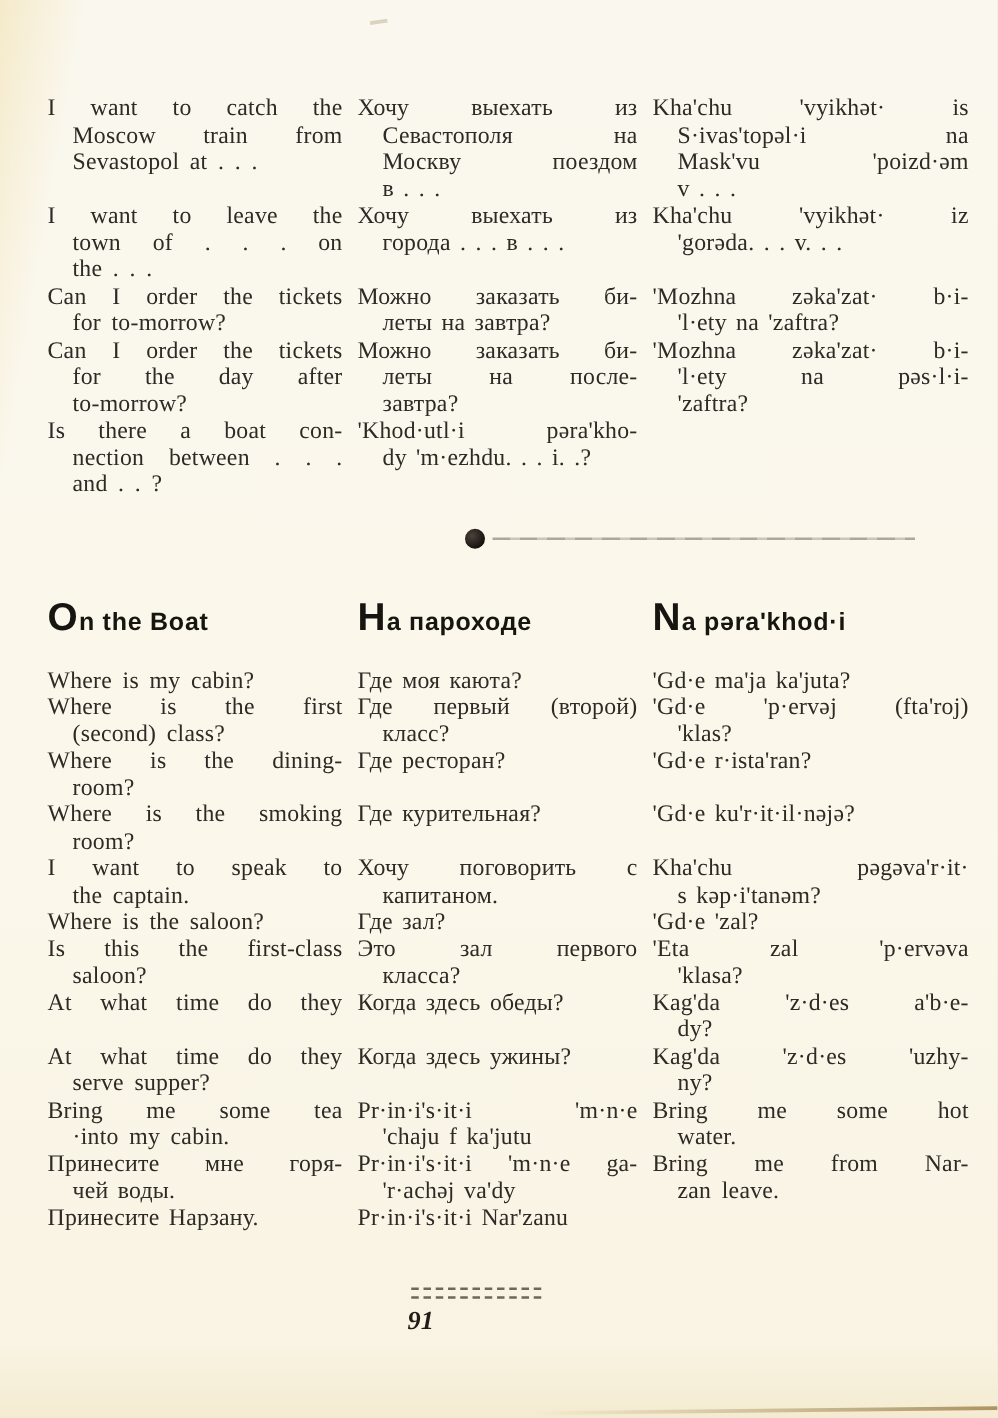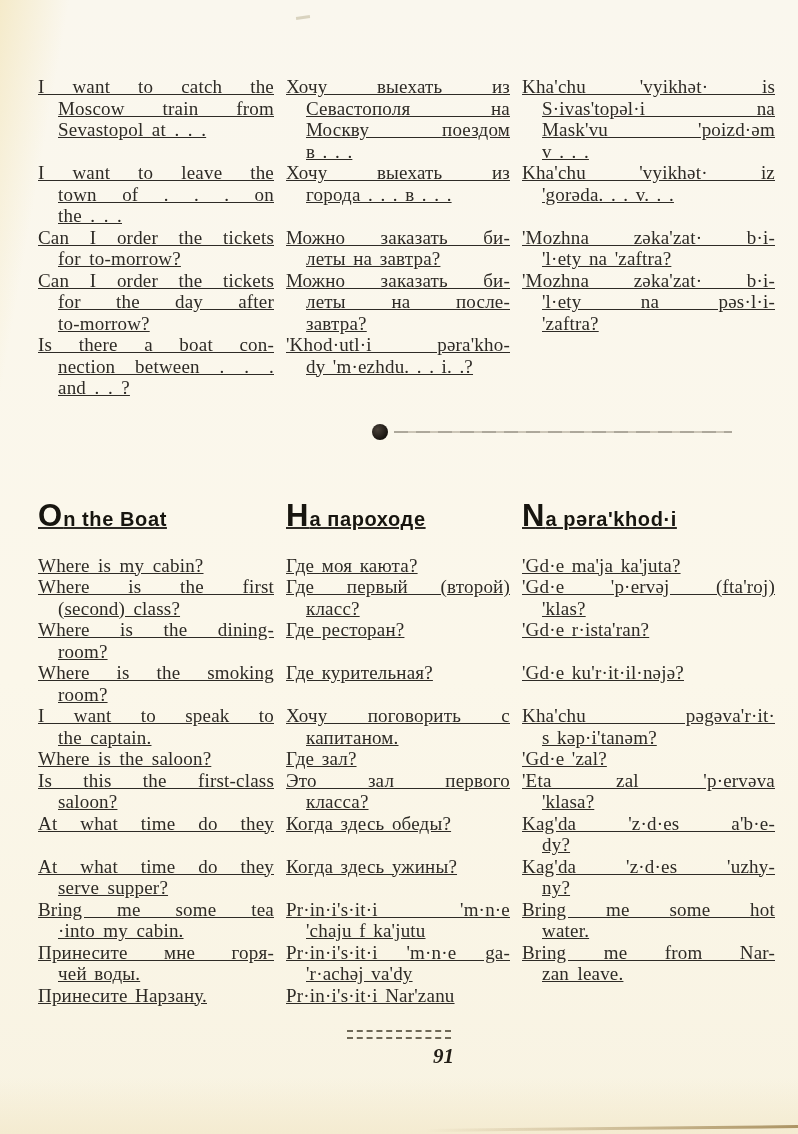--- a/index.html
+++ b/index.html
@@ -17,21 +17,20 @@
     font-family:"Liberation Serif", serif;
     color:var(--ink, #2e2b26);
   }
 
   .grid {
     display:grid;
     grid-template-columns:236px 224px 253px;
     column-gap:12px;
     margin-left:38px;
     width:737px;
-    text-decoration:underline;
   }
 
   .cell {
     font-size:19px;
     line-height:21.5px;
     letter-spacing:.2px;
     word-spacing:2.5px;
   }
   .cell.col-en { word-spacing:3.5px; }
   .ln { min-height:21.5px; }
@@ -55,42 +54,42 @@
   }
   .divider .rule {
     display:inline-block;
     width:338px; height:2px;
     margin-left:6px;
     vertical-align:middle;
     background:repeating-linear-gradient(90deg, #938d80 0 14px, #bdb6a6 14px 22px);
     opacity:.75;
   }
 
-  .header-grid { margin-top:62px; }
+  .header-grid { margin-top:40px; }
   .sec-h {
     font-family:"Liberation Sans", sans-serif;
     font-weight:700;
     font-size:20px;
     line-height:32px;
     letter-spacing:.6px;
     color:#17150f;
     white-space:nowrap;
   }
   .sec-h::first-letter {
     font-size:31px;
     letter-spacing:1px;
   }
 
   .boat-grid { margin-top:20px; }
 
   .footer {
     position:absolute;
-    left:344px; top:1030px;
+    left:326px; top:1030px;
     width:110px;
-    text-align:right;
+    text-align:left;
   }
   .dashes {
     width:104px; height:5px;
     margin:0 auto;
     border-top:2px dashed #56503f;
     border-bottom:2px dashed #56503f;
     opacity:.85;
   }
   .pageno {
     margin-top:5px;

